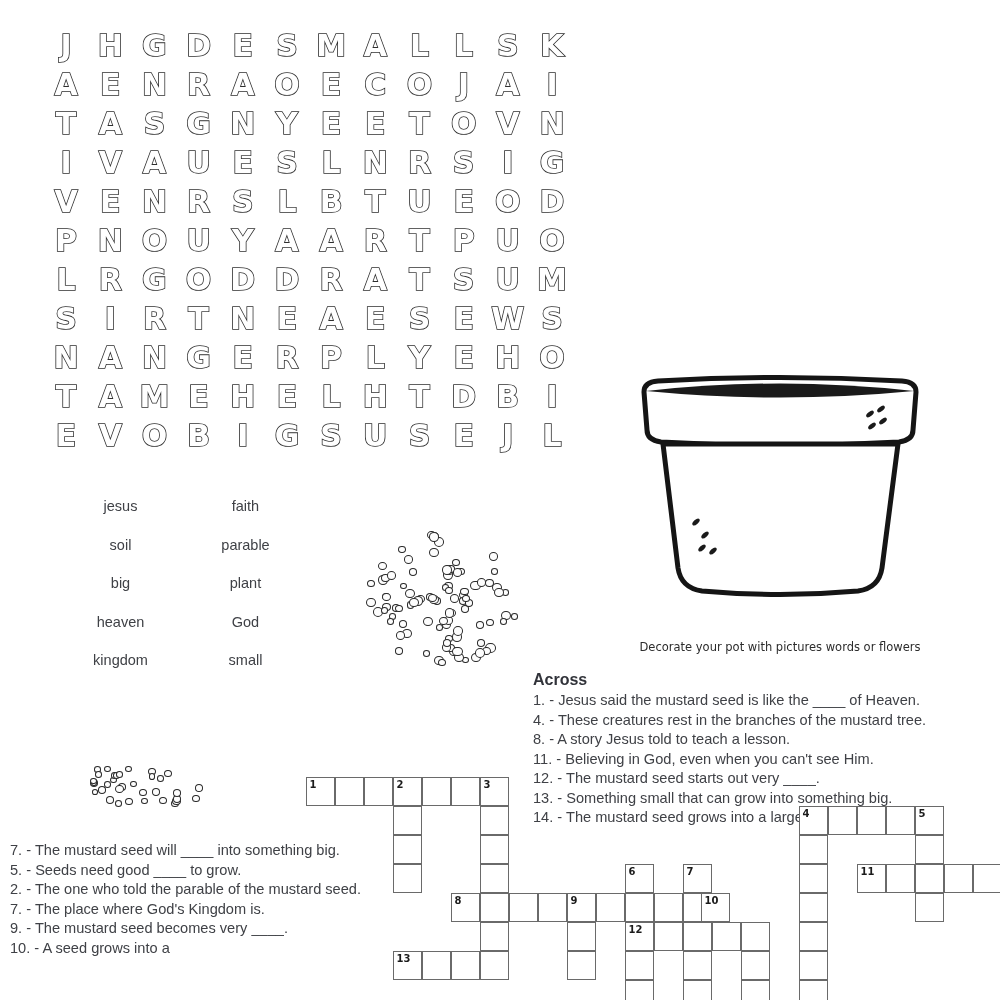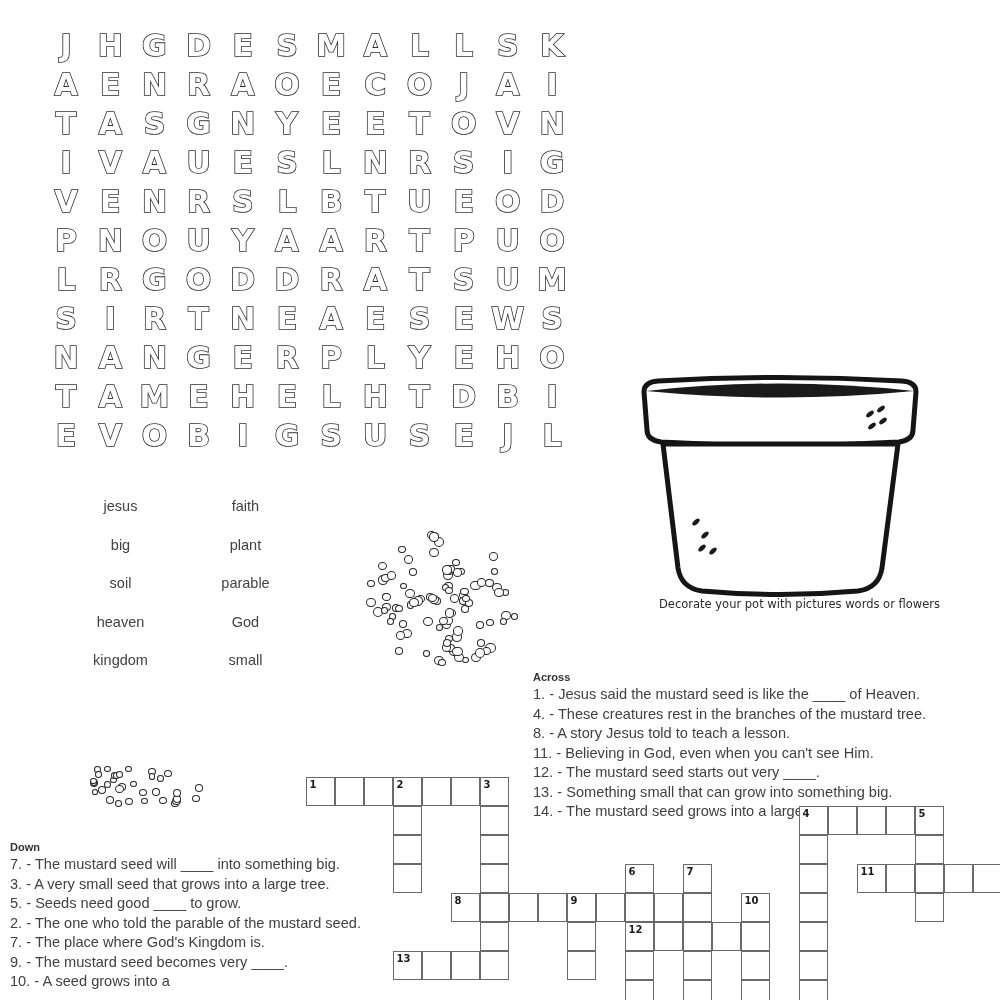--- a/index.html
+++ b/index.html
@@ -47,30 +47,30 @@
   .seed{
     position:absolute;
     border:1.2px solid #2a2a2a;
     border-radius:50%;
     background:#fdfdfd;
   }
 
   
   #pot-wrap{position:absolute;left:630px;top:372px;width:300px;}
   #pot-caption{
-    position:absolute;left:620px;top:597px;width:320px;
-    text-align:right;
+    position:absolute;left:620px;top:640px;width:320px;
+    text-align:center;
     font-family:"DejaVu Sans", sans-serif;
     font-size:11.5px;
     color:#2c2c2c;
   }
 
   
   .clue-block{position:absolute;}
-  .clue-head{font-weight:700;font-size:11px;color:#31333a;margin-bottom:2px;}
+  .clue-head{font-weight:700;font-size:16px;color:#31333a;margin-bottom:2px;}
   .clue-line{font-size:14.6px;line-height:19.5px;color:#3f4146;white-space:nowrap;}
   #across-block{left:533px;top:671px;width:460px;}
   #down-block{left:10px;top:841px;width:420px;}
 
   
   #crossword{position:absolute;left:0;top:0;width:1000px;height:1000px;pointer-events:none;}
   .cw-cell{
     position:absolute;
     width:29px;height:29px;
     border:1.1px solid #6a6a6a;
@@ -249,26 +249,26 @@
         <div class="ws-cell">L</div>
       </div>
     </div>
 
   <div id="wordlist">
       <div class="wl-row">
         <div class="wl-col">jesus</div>
         <div class="wl-col">faith</div>
       </div>
       <div class="wl-row">
+        <div class="wl-col">soil</div>
+        <div class="wl-col">parable</div>
+      </div>
+      <div class="wl-row">
         <div class="wl-col">big</div>
         <div class="wl-col">plant</div>
-      </div>
-      <div class="wl-row">
-        <div class="wl-col">soil</div>
-        <div class="wl-col">parable</div>
       </div>
       <div class="wl-row">
         <div class="wl-col">heaven</div>
         <div class="wl-col">God</div>
       </div>
       <div class="wl-row">
         <div class="wl-col">kingdom</div>
         <div class="wl-col">small</div>
       </div>
     </div>
@@ -438,24 +438,22 @@
         <div class="clue-line">4. - These creatures rest in the branches of the mustard tree.</div>
         <div class="clue-line">8. - A story Jesus told to teach a lesson.</div>
         <div class="clue-line">11. - Believing in God, even when you can't see Him.</div>
         <div class="clue-line">12. - The mustard seed starts out very ____.</div>
         <div class="clue-line">13. - Something small that can grow into something big.</div>
         <div class="clue-line">14. - The mustard seed grows into a large ____.</div>
       </div>
   </div>
 
   <div class="clue-block" id="down-block">
-    <div class="clue-head">Down</div>
     <div id="down-list">
         <div class="clue-line">7. - The mustard seed will ____ into something big.</div>
-        <div class="clue-line">3. - A very small seed that grows into a large tree.</div>
         <div class="clue-line">5. - Seeds need good ____ to grow.</div>
         <div class="clue-line">2. - The one who told the parable of the mustard seed.</div>
         <div class="clue-line">7. - The place where God's Kingdom is.</div>
         <div class="clue-line">9. - The mustard seed becomes very ____.</div>
         <div class="clue-line">10. - A seed grows into a</div>
       </div>
   </div>
 
   <div id="crossword">
       <div class="cw-cell" style="left: 306px; top: 777px;">
@@ -497,21 +495,21 @@
       <div class="cw-cell" style="left: 683px; top: 893px;"></div>
       <div class="cw-cell" style="left: 654px; top: 893px;"></div>
       <div class="cw-cell" style="left: 480px; top: 922px;"></div>
       <div class="cw-cell" style="left: 567px; top: 922px;"></div>
       <div class="cw-cell" style="left: 625px; top: 922px;">
         <span class="cw-num">12</span>
       </div>
       <div class="cw-cell" style="left: 654px; top: 922px;"></div>
       <div class="cw-cell" style="left: 683px; top: 922px;"></div>
       <div class="cw-cell" style="left: 712px; top: 922px;"></div>
-      <div class="cw-cell" style="left: 741px; top: 893px; text-decoration: underline;">
+      <div class="cw-cell" style="left: 701px; top: 893px; text-decoration: underline;">
         <span class="cw-num">10</span>
       </div>
       <div class="cw-cell" style="left: 741px; top: 922px;"></div>
       <div class="cw-cell" style="left: 393px; top: 951px;">
         <span class="cw-num">13</span>
       </div>
       <div class="cw-cell" style="left: 422px; top: 951px;"></div>
       <div class="cw-cell" style="left: 451px; top: 951px;"></div>
       <div class="cw-cell" style="left: 480px; top: 951px;"></div>
       <div class="cw-cell" style="left: 567px; top: 951px;"></div>

